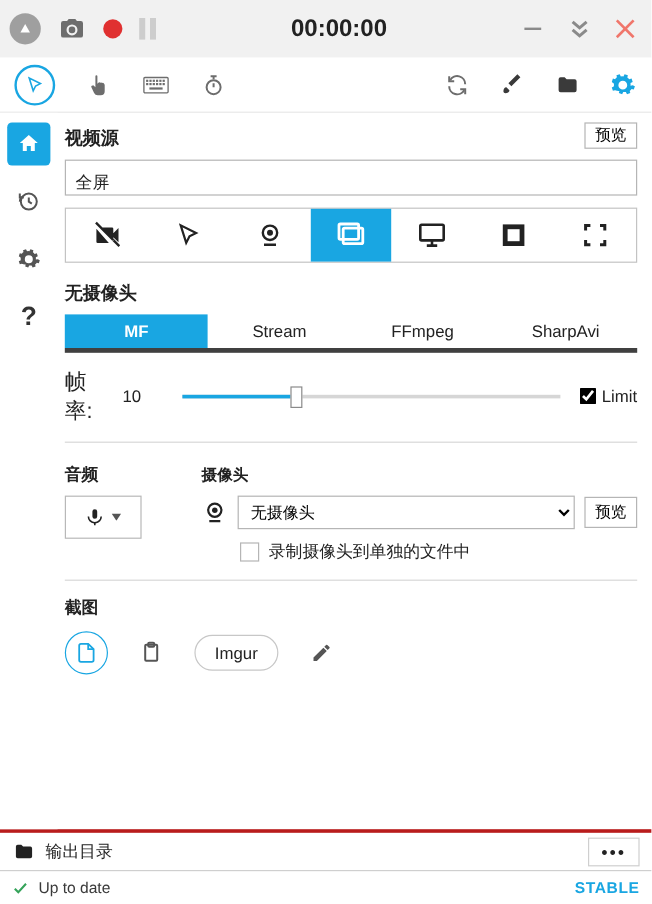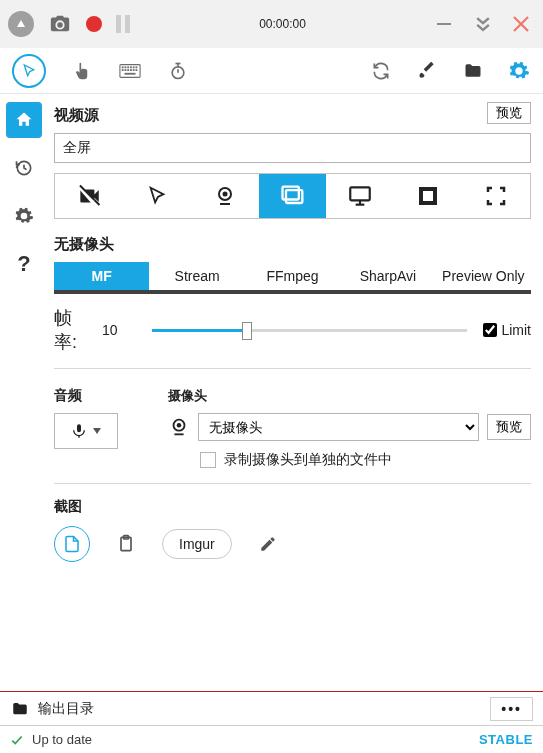--- a/index.html
+++ b/index.html
@@ -1,19 +1,19 @@
 <!DOCTYPE html>
 <html><head>
 <meta charset="utf-8">
 <style>
   * { box-sizing: border-box; margin: 0; padding: 0; font-family: "Microsoft YaHei", Arial, sans-serif; }
   body { width: 543px; height: 753px; background: #fff; font-size: 14px; color: #222; overflow: hidden; }
   .titlebar { height: 48px; background: #f1f1f1; display: flex; align-items: center; padding: 0 8px; }
   .tb-left { display: flex; align-items: center; gap: 14px; }
-  .tb-spacer { flex: 1; text-align: center; font-size: 12px; font-weight: 400; }
+  .tb-spacer { flex: 1; text-align: center; font-size: 20px; font-weight: 700; }
   .tb-right { display: flex; align-items: center; gap: 14px; }
   .circ { width: 26px; height: 26px; border-radius: 50%; display: flex; align-items: center; justify-content: center; }
   .circ.gray { background: #9f9f9f; }
   .circ.red { width: 16px; height: 16px; background: #e03030; }
   .cam-icon { color: #6d6d6d; }
   .pause-bars { display: flex; gap: 4px; opacity: .35; }
   .pause-bars span { width: 5px; height: 18px; background: #8c8c8c; }
   .win-btn { color: #888; font-size: 22px; width: 24px; text-align: center; }
   .win-close { color: #f0766b; font-size: 26px; font-weight: 300; }
 
@@ -24,21 +24,21 @@
   .icon-btn.active-circle { width: 34px; height: 34px; border: 2px solid #19a6e2; border-radius: 50%; color: #19a6e2; }
   .gear { color: #19a6e2; }
 
   .body-row { display: flex; height: calc(753px - 48px - 46px - 34px - 28px); }
   .sidecol { width: 48px; background: #fff; display: flex; flex-direction: column; align-items: center; gap: 12px; padding-top: 8px; }
   .sidecol .side-btn { width: 36px; height: 36px; display:flex; align-items:center; justify-content:center; color:#555; border-radius:4px; }
   .sidecol .side-btn.active { background:#19a6e2; color:#fff; }
   .main { flex: 1; padding: 8px 12px 0 6px; overflow-y: auto; }
   .section-title { font-weight: 700; font-size: 15px; margin: 4px 0 8px; }
   .preview-btn { float: right; border:1px solid #b5b5b5; padding:1px 8px; font-size:13px; background:#fff; }
-  .select-full { width:100%; height:30px; border:1px solid #b5b5b5; padding:0 8px; background:#fff; display:flex; align-items:center; margin-bottom:10px; }
+  .select-full { width:100%; height:30px; border:1px solid #b5b5b5; padding:0 8px; background:#fff; display:flex; align-items:flex-end; margin-bottom:10px; }
   .source-bar { display:flex; width:100%; border:1px solid #c3c3c3; height:46px; margin-bottom:16px; }
   .source-bar .src { flex:1; display:flex; align-items:center; justify-content:center; color:#222; }
   .source-bar .src + .src { }
   .source-bar .src.active { background:#19a6e2; color:#fff; }
   .enc-bar { display:flex; width:100%; border-bottom:4px solid #404040; margin-bottom:12px; }
   .enc-bar .enc { flex:1; text-align:center; padding:6px 0; font-size:14px; }
   .enc-bar .enc.active { background:#19a6e2; color:#fff; font-weight:700; }
   .slider-row { display:flex; align-items:center; gap:10px; margin:10px 0; }
   .slider-row .lbl { width:38px; font-size:18px; }
   .slider-row .val { width:40px; }
@@ -54,21 +54,21 @@
   .cam-row { display:flex; align-items:center; gap:8px; margin-top:6px; }
   .cam-row select { flex:1; height:28px; border:1px solid #b5b5b5; padding:0 6px; background:#fff; }
   .cam-row .pv { border:1px solid #b5b5b5; padding:3px 8px; background:#fff; font-size:13px; }
   .chk-row { display:flex; align-items:center; gap:8px; margin-top:10px; margin-left:32px; }
   .chk-row .box { width:16px; height:16px; border:1px solid #b5b5b5; background:#fff; }
   .shot-row { display:flex; align-items:center; gap:24px; margin-top:10px; }
   .round-btn { width:36px; height:36px; border-radius:50%; border:1px solid #c7c7c7; display:flex; align-items:center; justify-content:center; }
   .round-btn.active { border-color:#19a6e2; color:#19a6e2; }
   .pill { border:1px solid #c7c7c7; border-radius:18px; padding:6px 16px; }
 
-  .output-bar { height:34px; border-top:1px solid #b91c1c; display:flex; align-items:center; padding:0 10px; gap:8px; }
+  .output-bar { height:34px; border-top:3px solid #b91c1c; display:flex; align-items:center; padding:0 10px; gap:8px; }
   .output-bar .folder { color:#333; }
   .output-bar .dots { margin-left:auto; border:1px solid #cfcfcf; padding:2px 10px; height:24px; display:flex; align-items:center; font-weight:700; letter-spacing:2px; }
   .status-bar { height:28px; border-top:1px solid #cfcfcf; display:flex; align-items:center; padding:0 10px; gap:8px; color:#3a3a3a; font-size:13px; }
   .status-bar .check { color:#35a35a; }
   .status-bar .stable { margin-left:auto; color:#19a6e2; font-weight:600; letter-spacing:.5px; }
 
   svg { display:block; }
 </style>
 </head>
 <body>
@@ -252,21 +252,20 @@
           </svg>
       </div>
     </div>
 
     <div class="section-title">无摄像头</div>
     <div class="enc-bar">
       <div class="enc active">MF</div>
       <div class="enc">Stream</div>
       <div class="enc">FFmpeg</div>
       <div class="enc">SharpAvi</div>
-      <div class="enc">Preview Only</div>
     </div>
 
     <div class="slider-row">
       <span class="lbl">帧率:</span>
       <span class="val">10</span>
       <div class="slider-track">
         <div class="track-bg"></div>
         <div class="track-fill" style="width:30%;"></div>
         <div class="thumb" style="left:calc(30% - 5px);"></div>
       </div>

